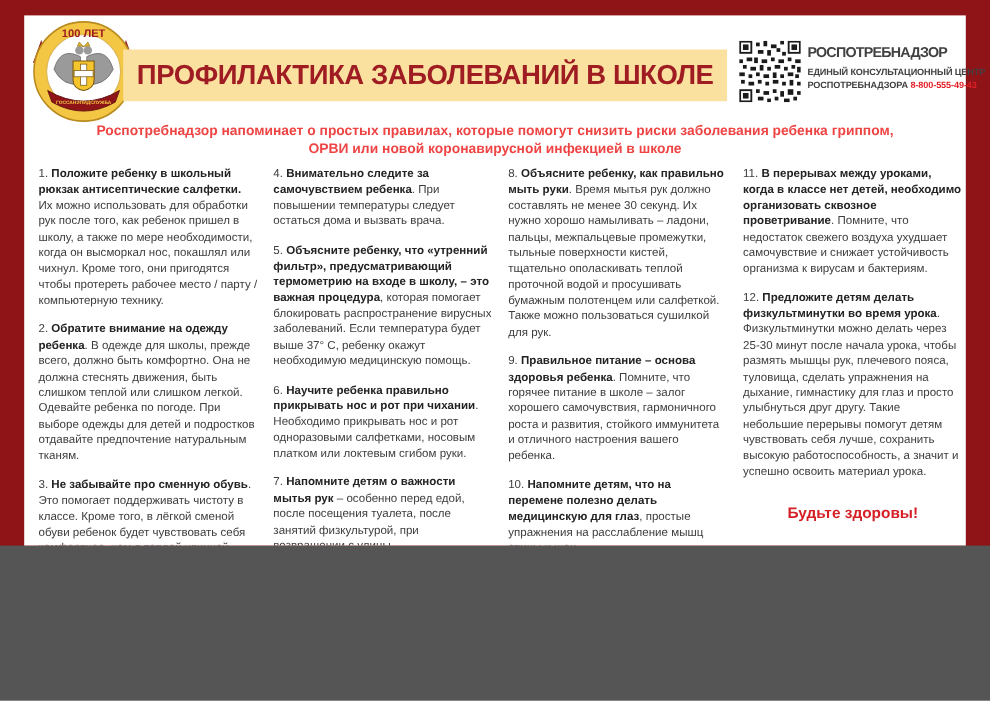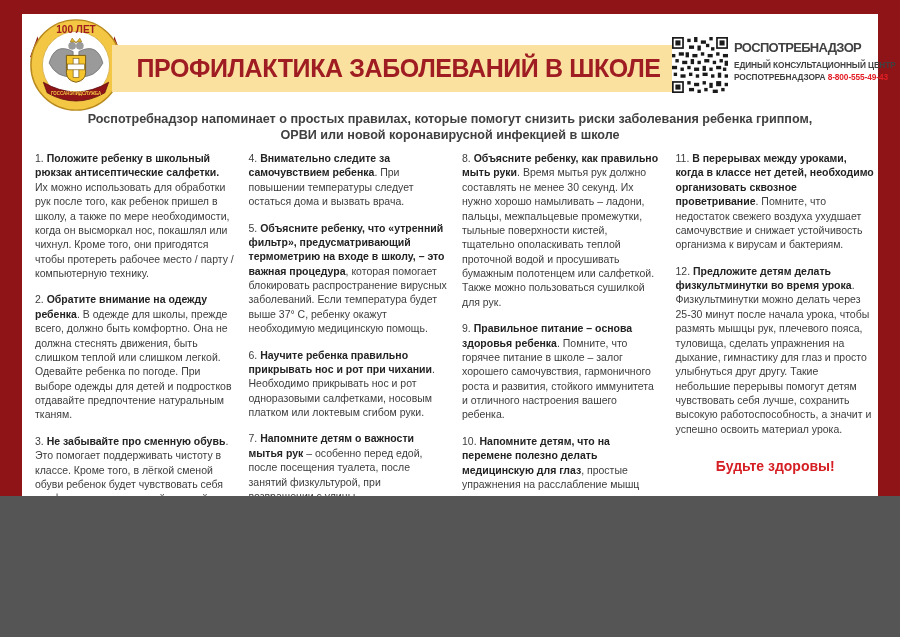--- a/index.html
+++ b/index.html
@@ -3,29 +3,29 @@
 <meta charset="utf-8">
 <style>
   html,body{margin:0;padding:0;}
   body{font-family:"Liberation Sans","DejaVu Sans",sans-serif;background:#555;}
   .page{position:relative;width:900px;height:496px;background:#8e1418;overflow:hidden;}
   .inner{position:absolute;left:22px;top:14px;width:856px;height:599px;background:#ffffff;}
   .abs{position:absolute;}
 
   
   .emblem{left:6px;top:3px;width:96px;height:96px;}
-  .title-band{left:90px;top:31px;width:549px;height:47px;background:#fbe1a0;display:flex;align-items:center;justify-content:center;padding-left:12px;}
+  .title-band{left:90px;top:31px;width:549px;height:47px;background:#fbe1a0;display:flex;align-items:center;justify-content:center;}
   .title-band h1{margin:0;font-size:25px;font-weight:bold;color:#9e1c22;letter-spacing:-0.4px;white-space:nowrap;}
   .qr{left:650px;top:23px;width:56px;height:56px;}
   .brand{left:712px;top:26px;width:142px;}
   .brand-name{font-size:13px;font-weight:bold;color:#414042;letter-spacing:-0.7px;white-space:nowrap;}
   .contact{font-size:8.3px;font-weight:bold;color:#414042;margin-top:4px;line-height:1.45;letter-spacing:-0.1px;white-space:nowrap;}
   .phone{color:#e31e25;}
 
-  .subtitle{left:60px;top:97px;width:736px;text-align:center;font-size:12.6px;font-weight:bold;color:#404040;line-height:1.28;}
+  .subtitle{left:60px;top:97px;width:736px;text-align:center;font-size:12.6px;font-weight:bold;color:#ef4444;line-height:1.28;}
 
   
   .cols{left:13px;top:137px;width:840px;display:grid;grid-template-columns:repeat(4,1fr);column-gap:14px;}
   .item{font-size:10.5px;line-height:1.37;color:#3d3d3d;margin:0 0 12px;}
   .item b{color:#232323;}
   .closing{color:#d51f24;font-weight:bold;text-align:center;font-size:14px;margin-top:22px;}
 
   
   .figures{left:13px;top:488px;width:840px;display:flex;justify-content:space-between;}
   .fig{width:100px;height:106px;}

